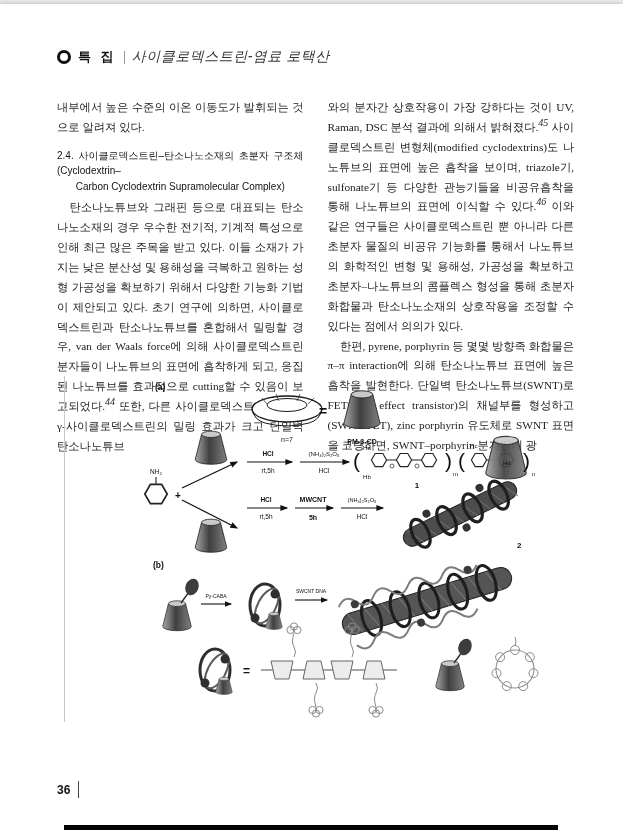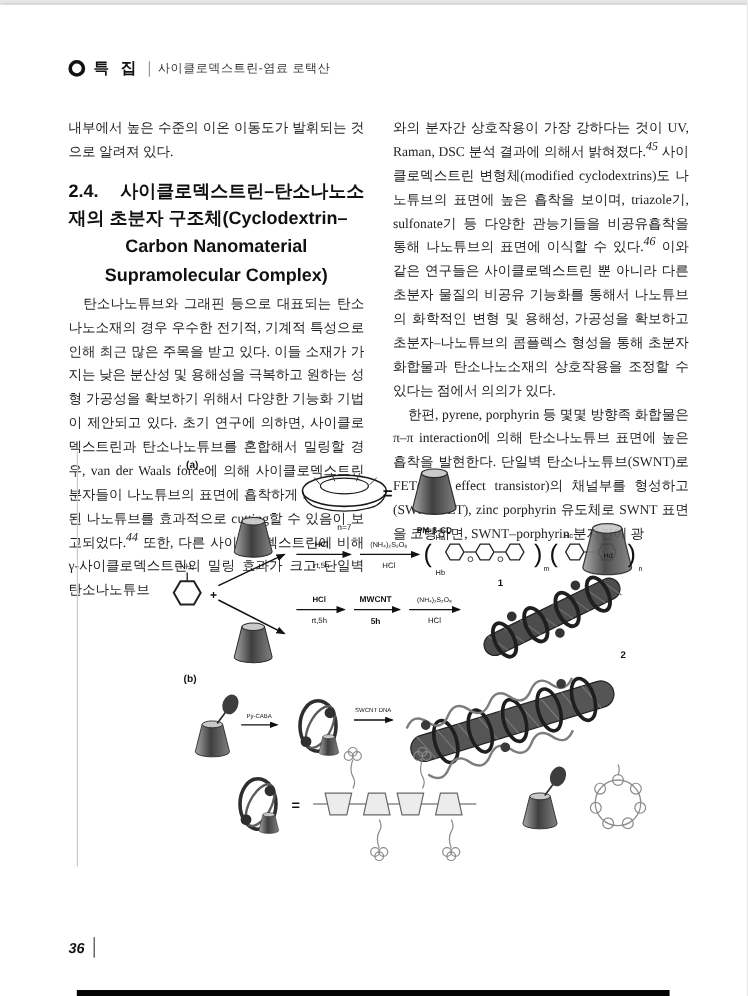--- a/index.html
+++ b/index.html
@@ -7,44 +7,44 @@
     position:relative;width:623px;height:830px;background:#ffffff;
     font-family:"Liberation Serif",serif;color:#1a1a1a;overflow:hidden;
     margin:4px auto;box-shadow:0 0 4px rgba(0,0,0,.25);
   }
   
   .header{position:absolute;top:44px;left:57px;display:flex;align-items:center;gap:7px;
     font-family:"Liberation Sans",sans-serif;}
   .bullet{width:8px;height:8px;border:3px solid #111;border-radius:50%;display:inline-block;}
   .feature{font-size:13px;font-weight:bold;letter-spacing:3px;color:#111;}
   .hdr-divider{width:1px;height:13px;background:#9a9a9a;}
-  .hdr-title{font-size:10px;color:#333;letter-spacing:.5px;}
+  .hdr-title{font-size:14px;color:#333;letter-spacing:.5px;font-style:italic;}
   
   .columns{position:absolute;top:94px;left:57px;width:517px;display:flex;gap:24px;}
   .col{width:251px;font-size:11.3px;line-height:1.76;text-align:justify;color:#222;}
   .col p{margin:0;}
   .indent{text-indent:1.1em;}
-  .sec-head{font-family:"Liberation Sans",sans-serif;font-weight:bold;font-size:15px;
+  .sec-head{font-family:"Liberation Sans",sans-serif;font-weight:normal;font-size:10px;
     line-height:1.55;margin:10px 0 4px 0;color:#111;}
   .sec-head .l2{text-align:center;}
   .sup{font-size:10px;vertical-align:super;line-height:0;font-style:italic;}
   
   .figure{position:absolute;top:372px;left:64px;width:500px;height:346px;
     border-left:1px solid #c9c9c9;}
   .fig-svg{display:block;}
   .fig-svg text{font-family:"Liberation Sans",sans-serif;fill:#111;}
   
   .caption{position:absolute;top:722px;left:57px;width:517px;
     font-family:"Liberation Sans",sans-serif;font-size:9.3px;line-height:1.55;
     color:#222;text-align:justify;}
   .caption b{font-weight:bold;}
   
   .footer{position:absolute;top:777px;left:57px;display:flex;align-items:center;gap:8px;
     font-family:"Liberation Sans",sans-serif;}
-  .page-num{font-size:12px;font-weight:bold;color:#111;font-style:italic;}
+  .page-num{font-size:12px;font-weight:bold;color:#111;}
   .ftr-divider{width:1px;height:17px;background:#444;}
   .journal{font-size:8.8px;color:#222;}
   .bottom-bar{position:absolute;bottom:1px;left:64px;width:494px;height:8px;background:#050505;}
 </style>
 </head>
 <body>
 
 <div class="page">
 
   <div class="header">
@@ -52,21 +52,21 @@
     <span class="feature">특 집</span>
     <span class="hdr-divider"></span>
     <span class="hdr-title">사이클로덱스트린-염료 로택산</span>
   </div>
 
   <div class="columns">
     <div class="col">
       <p>내부에서 높은 수준의 이온 이동도가 발휘되는 것으로 알려져 있다.</p>
       <div class="sec-head">
         <div>2.4. 사이클로덱스트린–탄소나노소재의 초분자 구조체(Cyclodextrin–</div>
-        <div class="l2">Carbon Nanomaterial Supramolecular Complex)</div>
+        <div class="l2">Carbon Cyclodextrin Supramolecular Complex)</div>
       </div>
       <p class="indent"><span>탄소나노튜브와 그래핀 등으로 대표되는 탄소나노소재의 경우 우수한 전기적, 기계적 특성으로 인해 최근 많은 주목을 받고 있다. 이들 소재가 가지는 낮은 분산성 및 용해성을 극복하고 원하는 성형 가공성을 확보하기 위해서 다양한 기능화 기법이 제안되고 있다. 초기 연구에 의하면, 사이클로덱스트린과 탄소나노튜브를 혼합해서 밀링할 경우, van der Waals force에 의해 사이클로덱스트린 분자들이 나노튜브의 표면에 흡착하게 되고, 응집된 나노튜브를 효과적으로 cutting할 수 있음이 보고되었다.</span><span class="sup">44</span><span> 또한, 다른 사이클로덱스트린에 비해 γ-사이클로덱스트린의 밀링 효과가 크고 단일벽 탄소나노튜브</span></p>
     </div>
     <div class="col">
       <p><span>와의 분자간 상호작용이 가장 강하다는 것이 UV, Raman, DSC 분석 결과에 의해서 밝혀졌다.</span><span class="sup">45</span><span> 사이클로덱스트린 변형체(modified cyclodextrins)도 나노튜브의 표면에 높은 흡착을 보이며, triazole기, sulfonate기 등 다양한 관능기들을 비공유흡착을 통해 나노튜브의 표면에 이식할 수 있다.</span><span class="sup">46</span><span> 이와 같은 연구들은 사이클로덱스트린 뿐 아니라 다른 초분자 물질의 비공유 기능화를 통해서 나노튜브의 화학적인 변형 및 용해성, 가공성을 확보하고 초분자–나노튜브의 콤플렉스 형성을 통해 초분자 화합물과 탄소나노소재의 상호작용을 조정할 수 있다는 점에서 의의가 있다.</span></p>
       <p class="indent">한편, pyrene, porphyrin 등 몇몇 방향족 화합물은 π–π interaction에 의해 탄소나노튜브 표면에 높은 흡착을 발현한다. 단일벽 탄소나노튜브(SWNT)로 FET(field effect transistor)의 채널부를 형성하고(SWNT/FET), zinc porphyrin 유도체로 SWNT 표면을 코팅하면, SWNT–porphyrin 분자간에 광</p>
     </div>
   </div>
 
   <div class="figure">

